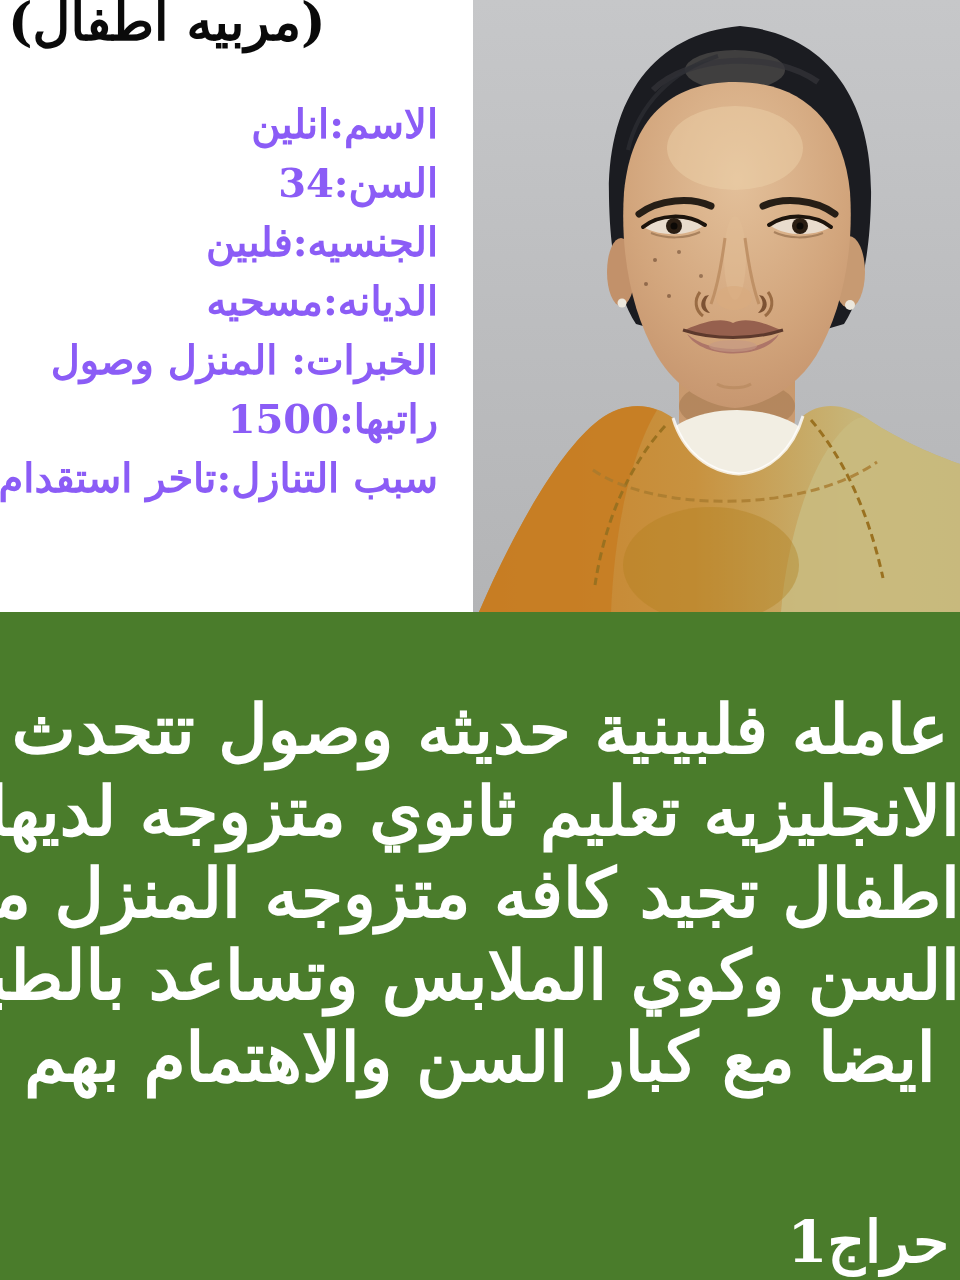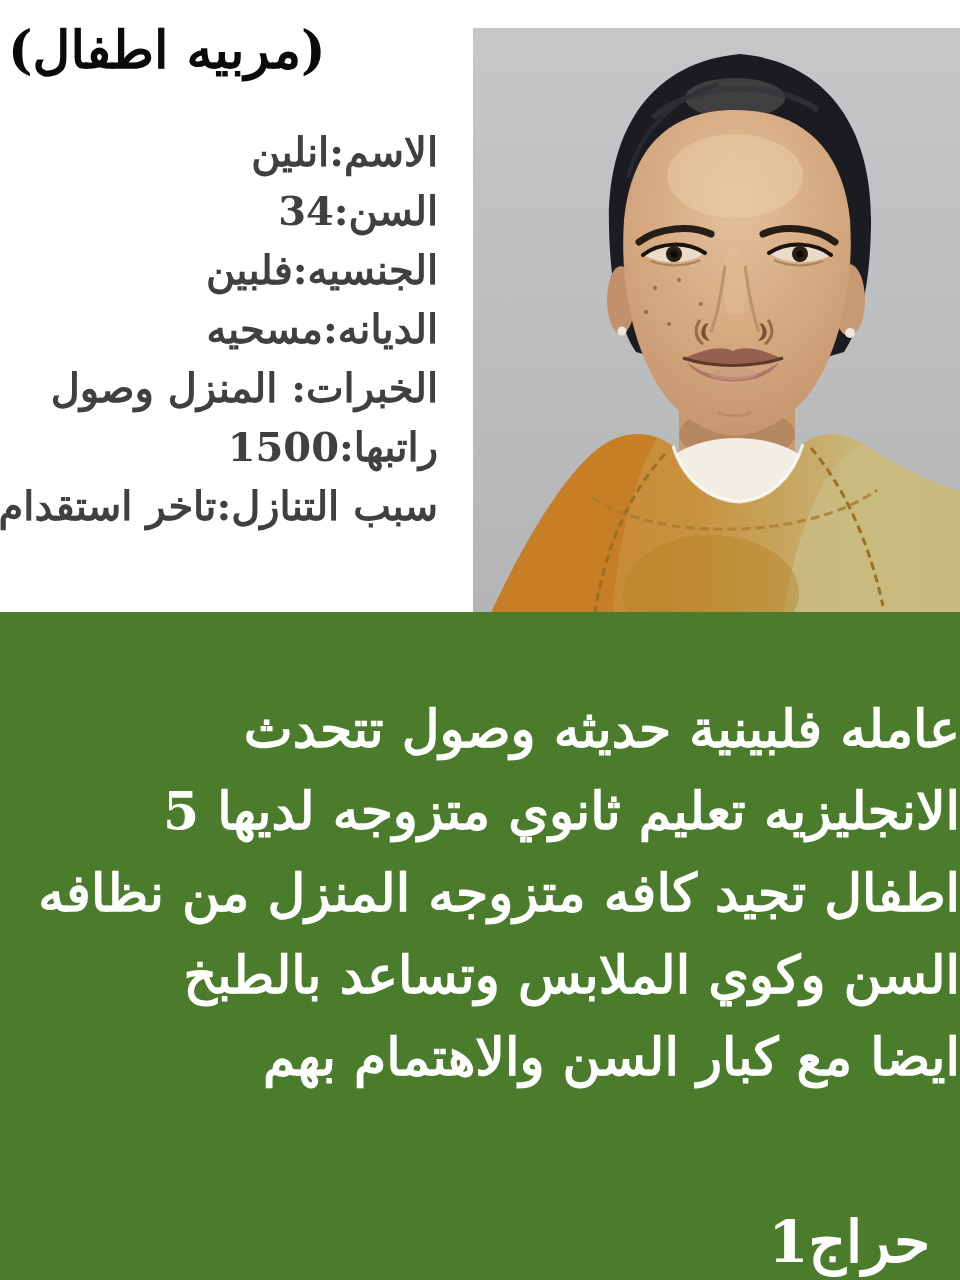--- a/index.html
+++ b/index.html
@@ -3,48 +3,48 @@
 <meta charset="utf-8">
 <style>
   html,body{margin:0;padding:0;background:#888;}
   .canvas{
     position:relative;width:960px;height:1280px;overflow:hidden;
     background:#ffffff;
     font-family:"DejaVu Serif", serif;
     font-weight:bold;
   }
   
-  .top-section{position:absolute;top:0;left:0;width:960px;height:612px;background:#ffffff;margin-top:28px;}
+  .top-section{position:absolute;top:0;left:0;width:960px;height:612px;background:#ffffff;}
   .job-title{
     position:absolute;top:-8px;left:8px;
     font-size:52px;color:#0a0a0a;direction:rtl;white-space:nowrap;line-height:1.15;
   }
   .details{
     position:absolute;top:94px;left:0;width:438px;
     direction:rtl;text-align:right;
-    font-size:40px;line-height:59px;color:#404040;
+    font-size:40px;line-height:59px;color:#8b5cf6;
   }
   .details .line{white-space:nowrap;}
   
   .photo{position:absolute;top:0;left:473px;width:487px;height:612px;}
   .photo svg{display:block;width:100%;height:100%;}
   
   .green-section{
     position:absolute;top:612px;left:0;width:960px;height:668px;
     background:var(--green,#4a7c2b);
   }
   .description{
     position:absolute;top:76px;left:0;width:100%;
-    text-align:right;direction:rtl;
+    text-align:center;direction:rtl;
     color:var(--text_light,#ffffff);
-    font-size:52px;line-height:82px;
+    font-size:68px;line-height:82px;
   }
   .description .line{white-space:nowrap;}
   .watermark{
-    position:absolute;right:30px;bottom:4px;
+    position:absolute;right:11px;bottom:4px;
     color:var(--text_light,#ffffff);
     font-size:58px;direction:rtl;white-space:nowrap;
   }
 </style>
 </head>
 <body>
 
 <div class="canvas">
 
   <div class="top-section">

